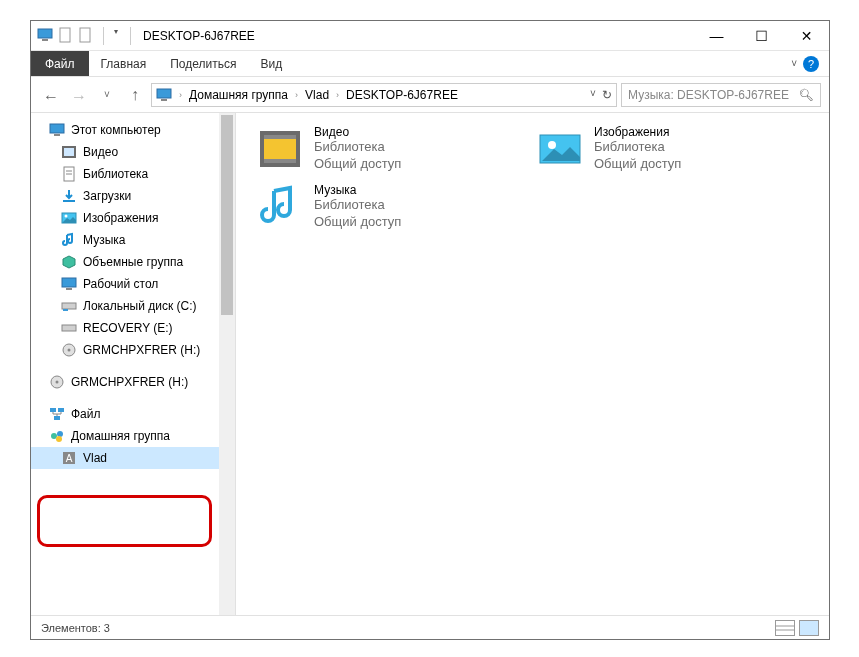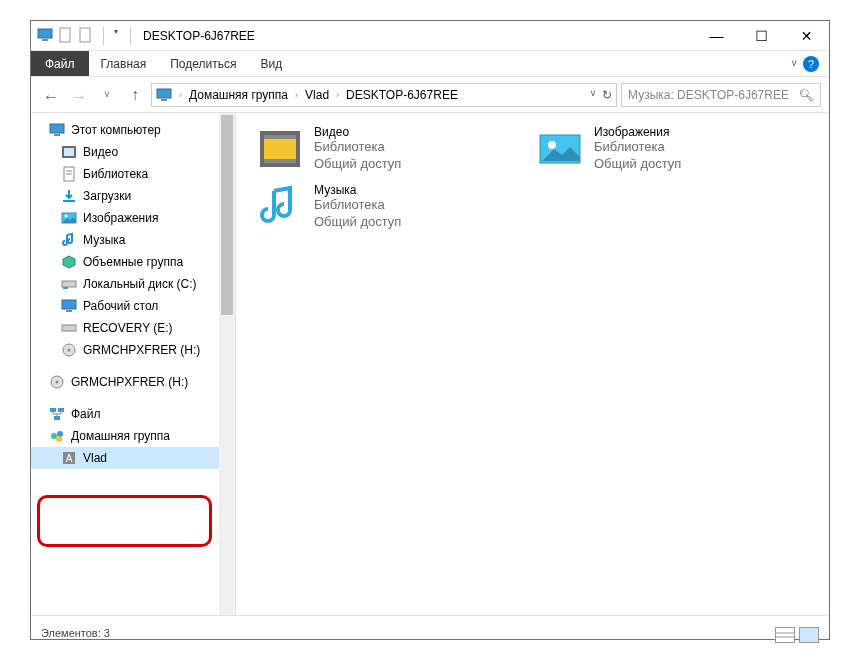--- a/index.html
+++ b/index.html
@@ -36,21 +36,21 @@
 .sb-icon { width: 16px; height: 16px; flex-shrink: 0; }
 .sidebar-scrollbar { position: absolute; right: 0; top: 0; width: 16px; height: 100%; background: #f0f0f0; }
 .sidebar-thumb { position: absolute; right: 2px; top: 2px; width: 12px; height: 200px; background: #c2c2c2; }
 .main { flex: 1; padding: 12px 20px; }
 .item-grid { display: flex; flex-wrap: wrap; gap: 10px 40px; }
 .grid-item { width: 240px; display: flex; gap: 10px; align-items: flex-start; }
 .grid-icon { width: 48px; height: 48px; flex-shrink: 0; }
 .grid-text { font-size: 12px; }
 .grid-name { color: #000; }
 .grid-sub { color: #6d6d6d; font-size: 13px; line-height: 1.3; }
-.statusbar { height: 24px; border-top: 1px solid #e1e1e1; display: flex; align-items: flex-start; padding: 11px 10px; font-size: 11px; color: #444; }
+.statusbar { height: 24px; border-top: 1px solid #e1e1e1; display: flex; align-items: center; padding: 4px 10px; font-size: 11px; color: #444; }
 .status-views { margin-left: auto; display: flex; gap: 4px; }
 .view-btn { width: 20px; height: 16px; border: 1px solid #999; }
 .highlight-annot {
   position: absolute; border: 3px solid #d40000; border-radius: 10px; pointer-events: none;
 }
 
 </style>
 </head>
 <body>
 
@@ -172,31 +172,31 @@
           <span>Музыка</span>
         </div>
       <div class="sb-item">
           <svg class="sb-icon" viewBox="0 0 16 16">
             <path d="M2 5l6-3 6 3v6l-6 3-6-3z" fill="#3fbfa0" stroke="#2a8c75"></path>
           </svg>
           <span>Объемные группа</span>
         </div>
       <div class="sb-item">
           <svg class="sb-icon" viewBox="0 0 16 16">
+            <rect x="1" y="2" width="14" height="9" fill="#3a9ad9" stroke="#2d6da3"></rect>
+            <rect x="5" y="12" width="6" height="2" fill="#888"></rect>
+          </svg>
+          <span>Рабочий стол</span>
+        </div>
+      <div class="sb-item">
+          <svg class="sb-icon" viewBox="0 0 16 16">
             <rect x="1" y="5" width="14" height="6" fill="#d0d0d0" stroke="#888"></rect>
             <rect x="2" y="11" width="5" height="2" fill="#3a9ad9"></rect>
           </svg>
           <span>Локальный диск (C:)</span>
-        </div>
-      <div class="sb-item">
-          <svg class="sb-icon" viewBox="0 0 16 16">
-            <rect x="1" y="2" width="14" height="9" fill="#3a9ad9" stroke="#2d6da3"></rect>
-            <rect x="5" y="12" width="6" height="2" fill="#888"></rect>
-          </svg>
-          <span>Рабочий стол</span>
         </div>
       <div class="sb-item">
           <svg class="sb-icon" viewBox="0 0 16 16">
             <rect x="1" y="5" width="14" height="6" fill="#d0d0d0" stroke="#888"></rect>
           </svg>
           <span>RECOVERY (E:)</span>
         </div>
       <div class="sb-item">
           <svg class="sb-icon" viewBox="0 0 16 16">
             <circle cx="8" cy="8" r="6" fill="#e0e0e0" stroke="#888"></circle>

